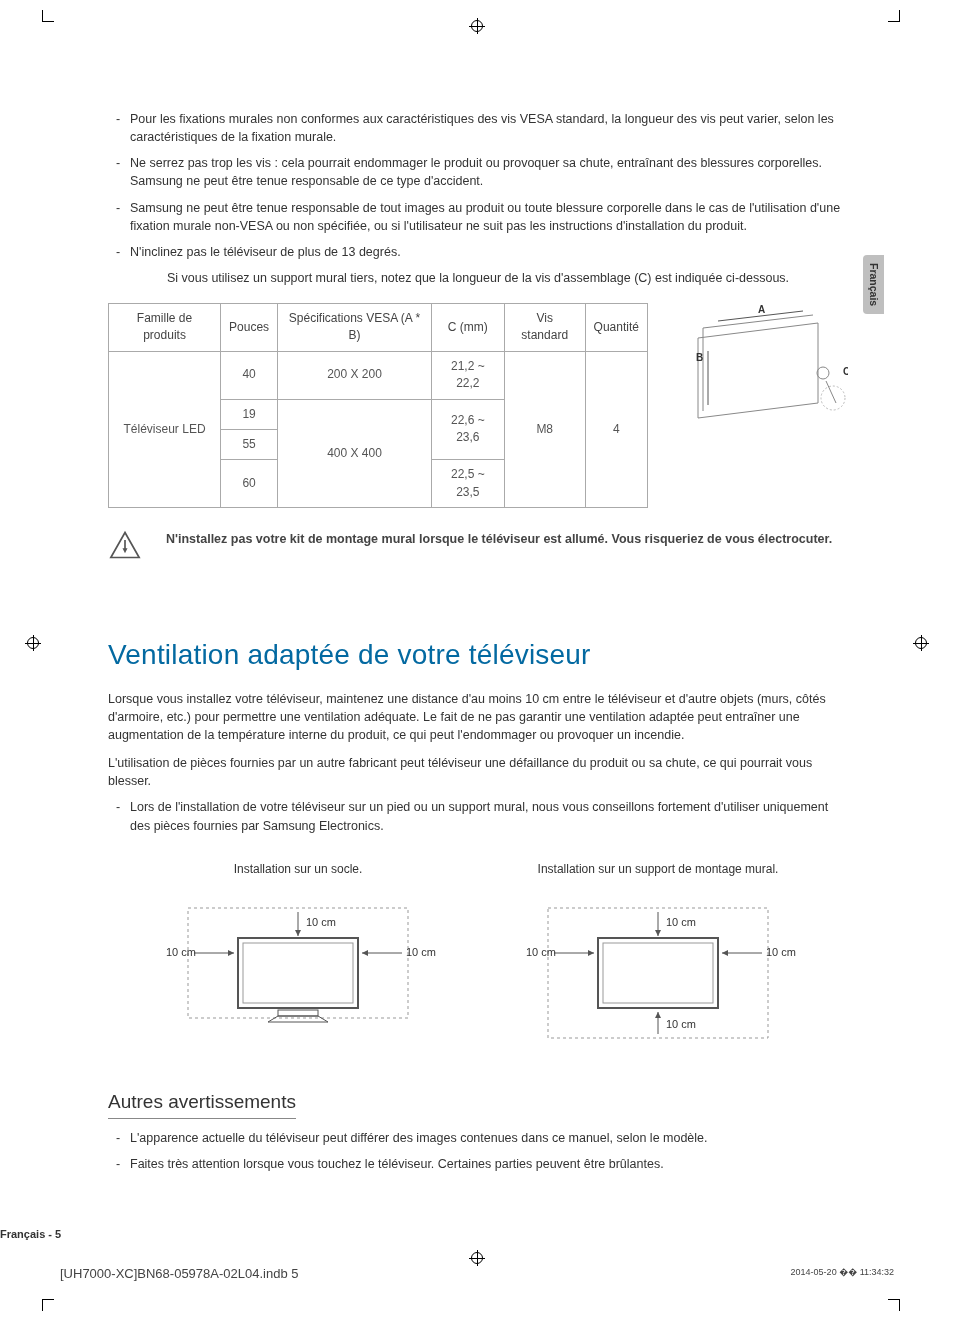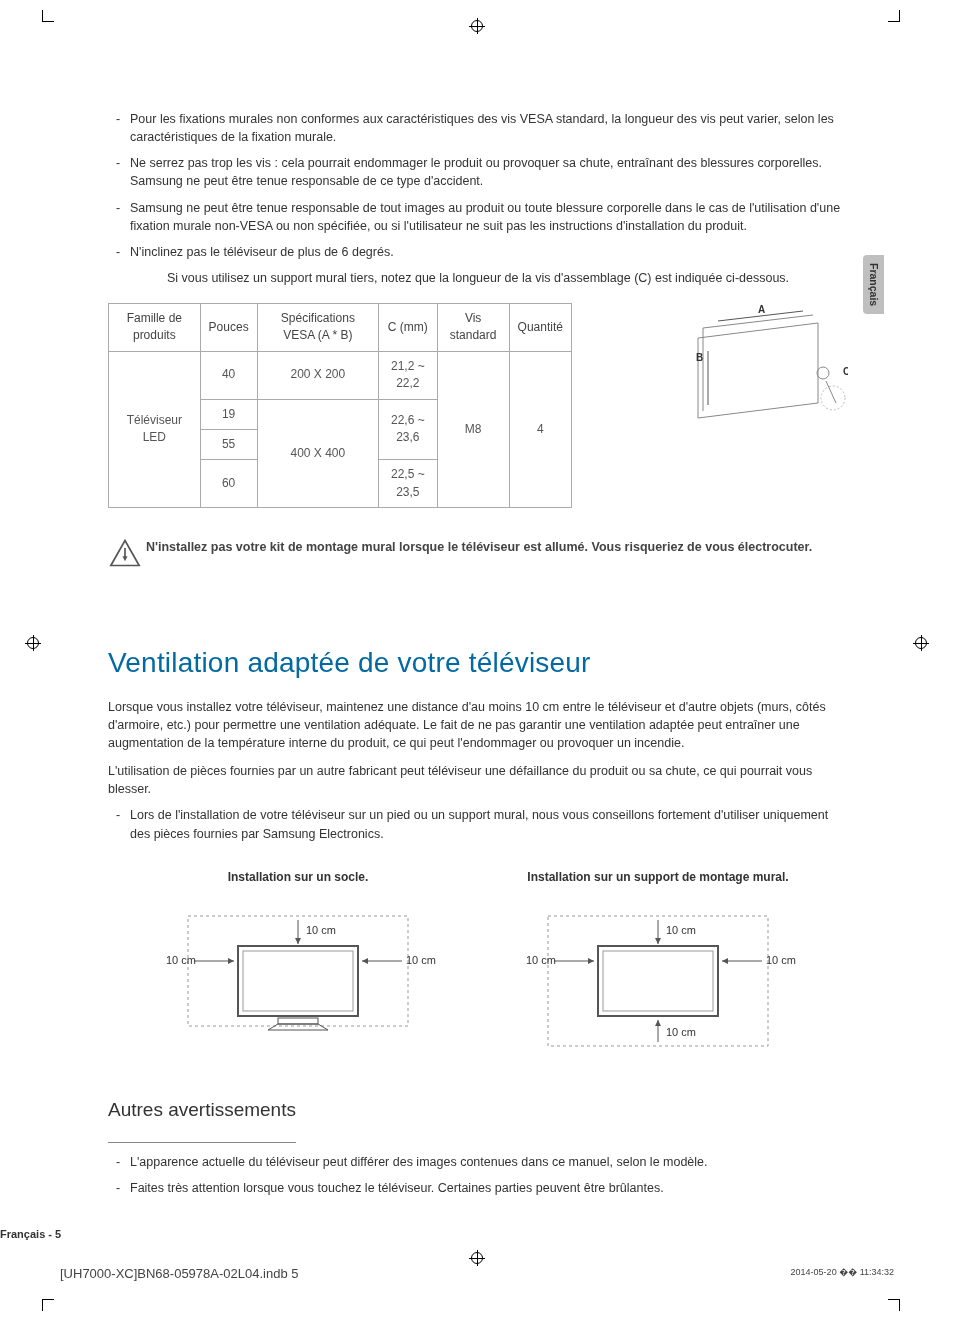--- a/index.html
+++ b/index.html
@@ -57,57 +57,57 @@
     padding: 8px 3px;
     border-radius: 4px 0 0 4px;
   }
   ul.bullets { list-style:none; padding:0; margin:0 0 8px 0;}
   ul.bullets li { padding-left: 22px; position:relative; margin-bottom:8px; }
   ul.bullets li::before { content:"-"; position:absolute; left:8px; }
   .note { margin: 6px 0 12px 0; text-align: center; }
 
   table.spec {
     border-collapse: collapse;
-    width: 464px;
+    width: 540px;
     margin-top: 16px;
     font-size: 12px;
     color:#555;
   }
   table.spec td, table.spec th {
     border: 1px solid #aaa;
     padding: 6px 8px;
     text-align: center;
     font-weight: normal;
   }
   table.spec th { color:#444; }
 
-  .warn-row { display:flex; align-items:flex-start; margin-top:30px; gap:4px;}
+  .warn-row { display:flex; align-items:flex-start; margin-top:22px; gap:24px;}
   .warn-icon svg { width:34px; height:30px; }
   .warn-text { font-weight:bold; color:#444; flex:1; }
 
   h1.section {
     font-size: 28px;
     font-weight: normal;
     color:#0369a1;
     margin: 70px 0 14px 0;
     letter-spacing: 0.2px;
   }
   h2.sub {
     font-size: 19px;
     font-weight: normal;
     color:#333;
     border-bottom:1px solid #888;
     display:inline-block;
-    padding-bottom:18px;
+    padding-bottom:2px;
     margin: 40px 0 10px 0;
   }
 
   .diagrams { display:flex; gap:60px; margin-top:26px; justify-content:center;}
   .diag { text-align:center; }
-  .diag-title { font-weight:bold; font-size:12px; margin-bottom:10px;}
+  .diag-title { font-weight:normal; font-size:12px; margin-bottom:10px;}
   .diag svg { display:block; margin:0 auto;}
 
   .vesa-fig { position:absolute; top:0; left:560px;}
 
   .footer-page {
     position:absolute; bottom:78px; left:0; width:100%;
     text-align:left; font-size:11px; font-weight:bold; color:#333;
   }
   .footer-left { position:absolute; bottom:37px; left:60px; font-size:13px; color:#444;}
   .footer-right{ position:absolute; bottom:42px; right:60px; font-size:9px; color:#444;}
@@ -127,21 +127,21 @@
 <span class="reg-bottom"><span class="reg-mark"><span class="c"></span></span></span>
 
 <div class="lang-tab">Français</div>
 
 <div class="content">
 
   <ul class="bullets">
     <li>Pour les fixations murales non conformes aux caractéristiques des vis VESA standard, la longueur des vis peut varier, selon les caractéristiques de la fixation murale.</li>
     <li>Ne serrez pas trop les vis : cela pourrait endommager le produit ou provoquer sa chute, entraînant des blessures corporelles. Samsung ne peut être tenue responsable de ce type d'accident.</li>
     <li>Samsung ne peut être tenue responsable de tout images au produit ou toute blessure corporelle dans le cas de l'utilisation d'une fixation murale non-VESA ou non spécifiée, ou si l'utilisateur ne suit pas les instructions d'installation du produit.</li>
-    <li>N'inclinez pas le téléviseur de plus de 6 degrés.</li>
+    <li>N'inclinez pas le téléviseur de plus de 13 degrés.</li>
   </ul>
 
   <div class="note">Si vous utilisez un support mural tiers, notez que la longueur de la vis d'assemblage (C) est indiquée ci-dessous.</div>
 
   <div class="tablewrap">
     <table class="spec">
       <tbody>
           <tr>
         <th>Famille de produits</th>
         <th>Pouces</th>

